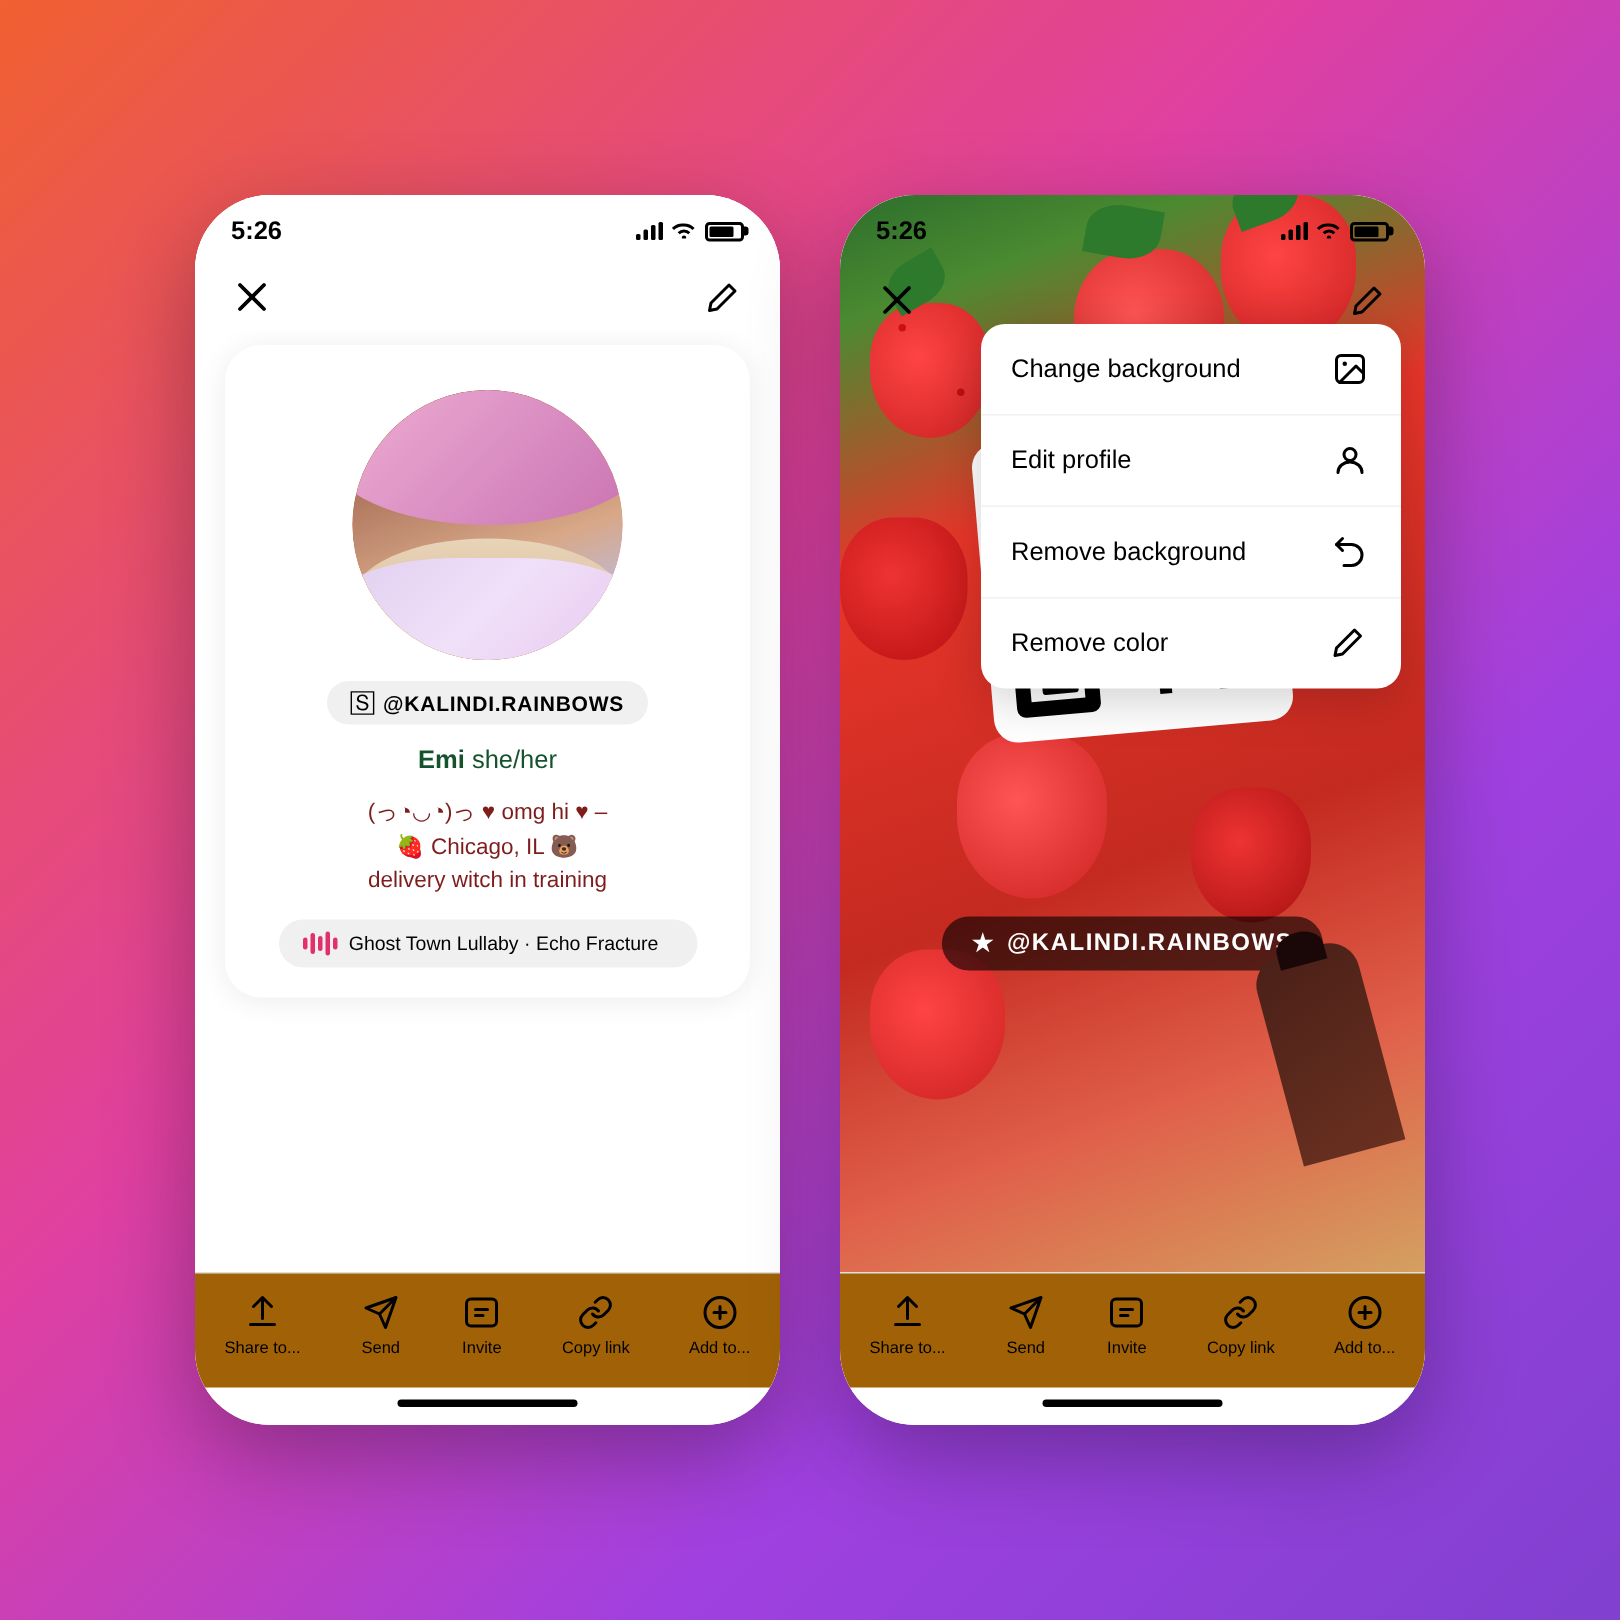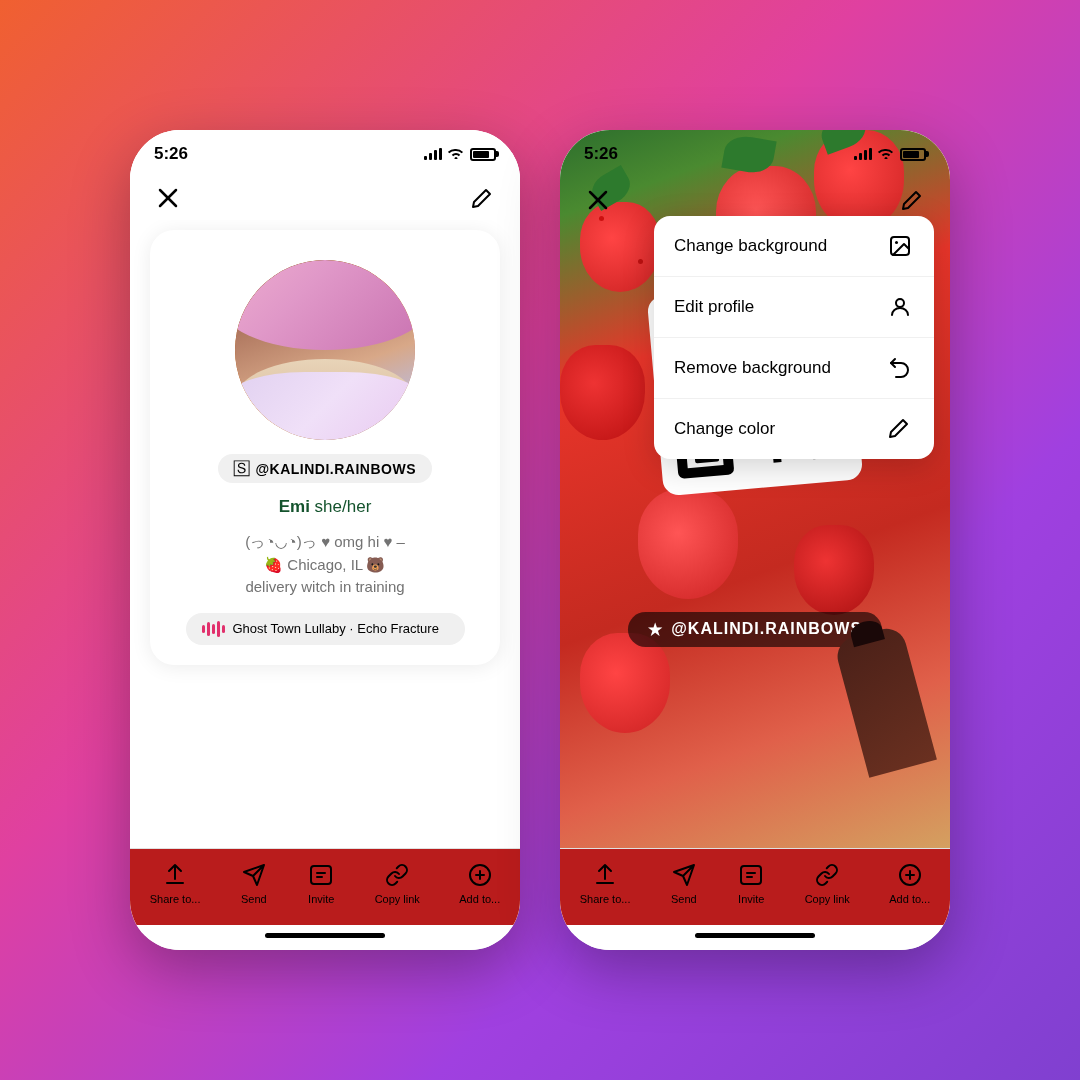--- a/index.html
+++ b/index.html
@@ -183,21 +183,21 @@
       color: #14532d;
     }
 
     .profile-name strong {
       font-weight: 700;
     }
 
     .profile-bio {
       font-size: 15px;
       text-align: center;
-      color: #737373;
+      color: #7f1d1d;
       line-height: 1.5;
     }
 
     .music-bar {
       background: #f0f0f0;
       border-radius: 20px;
       padding: 8px 16px;
       display: flex;
       align-items: center;
       gap: 8px;
@@ -218,21 +218,21 @@
     }
 
     .music-text {
       font-size: 13px;
       color: #000;
       text-align: right;
     }
 
     
     .bottom-bar {
-      background: #b91c1c;
+      background: #a16207;
       border-top: 1px solid #e0e0e0;
       padding: 12px 0 20px;
       display: flex;
       justify-content: space-around;
       align-items: center;
     }
 
     .bottom-action {
       display: flex;
       flex-direction: column;
@@ -738,21 +738,21 @@
         <div class="menu-item">
           <span class="menu-item-text">Remove background</span>
           <div class="menu-item-icon">
             <svg width="24" height="24" viewBox="0 0 24 24">
                 <path d="M3 7h10a7 7 0 017 7v0a7 7 0 01-7 7H8" stroke="#000" stroke-width="2" fill="none" stroke-linecap="round" stroke-linejoin="round"></path>
                 <path d="M7 3L3 7l4 4" stroke="#000" stroke-width="2" fill="none" stroke-linecap="round" stroke-linejoin="round"></path>
               </svg>
           </div>
         </div>
         <div class="menu-item">
-          <span class="menu-item-text">Change color</span>
+          <span class="menu-item-text">Remove color</span>
           <div class="menu-item-icon">
             <svg width="24" height="24" viewBox="0 0 24 24">
                 <path d="M15 3l4 4L7 19l-5 1 1-5L15 3z" stroke="#000" stroke-width="2" fill="none" stroke-linecap="round" stroke-linejoin="round"></path>
               </svg>
           </div>
         </div>
       </div>
 
       <div class="qr-top-bar">
         <div style="height:44px;"></div>

